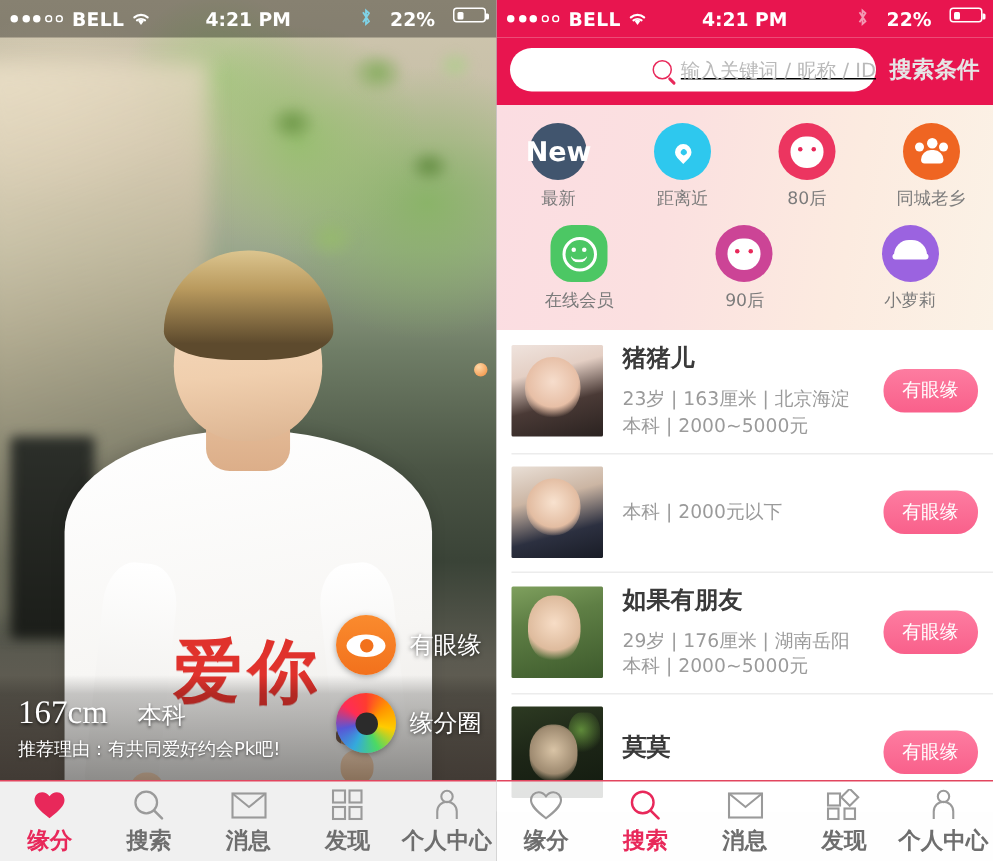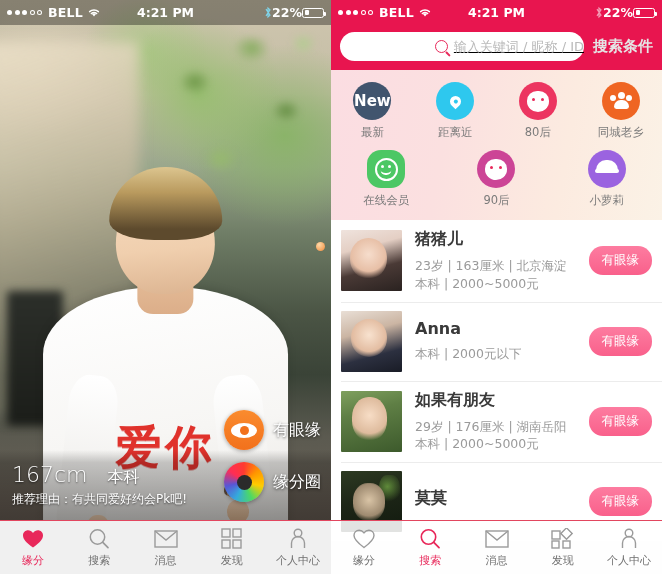--- a/index.html
+++ b/index.html
@@ -16,21 +16,21 @@
   .statusbar {
     height:25px; display:flex; align-items:center;
     padding:0 7px; font-size:12.5px; font-weight:bold;
     position:relative; z-index:30;
   }
   .sb-left { display:flex; align-items:center; gap:4px; }
   .dots { display:flex; gap:2.5px; align-items:center; }
   .dot { width:5px; height:5px; border-radius:50%; }
   .sb-carrier { font-size:12.5px; letter-spacing:.2px; margin-left:2px; }
   .sb-center { position:absolute; left:0; right:0; text-align:center; font-size:12.5px; pointer-events:none;}
-  .sb-right { margin-left:auto; display:flex; align-items:center; gap:0; font-size:12.5px; z-index:2;}
+  .sb-right { margin-left:auto; display:flex; gap:12px; font-size:12.5px; z-index:2;}
   .batt { width:22px; height:10px; border-radius:2.5px; position:relative; display:inline-block;}
   .batt:after{ content:""; position:absolute; right:-3px; top:3px; width:2px; height:4px; border-radius:0 1px 1px 0;}
   .batt-fill { position:absolute; left:1.5px; top:1.5px; bottom:1.5px; border-radius:1px; }
 
   
   .left { background:#000; }
   .left .statusbar { color:#fff; position:absolute; top:0; left:0; right:0; background:rgba(0,0,0,0.35);}
   .left .dot { background:#fff; }
   .left .dot.off { background:transparent; box-shadow: inset 0 0 0 1px #fff; }
   .left .batt { border:1px solid #fff; }
@@ -121,21 +121,21 @@
   .info-overlay {
     position:absolute; left:0; right:0; bottom:54px;
     padding:10px 12px 12px; color:#fff;
     background:linear-gradient(180deg, rgba(0,0,0,0) 0%, rgba(0,0,0,.20) 18%, rgba(0,0,0,.40) 100%);
     z-index:10;
   }
   .io-row1 { display:flex; align-items:center; gap:7px; }
   .io-name { font-size:17px; font-weight:bold; text-shadow:0 1px 2px rgba(0,0,0,.6);}
   .io-greendot { width:7px; height:7px; border-radius:50%; display:inline-block;}
   .io-dist { font-size:12.5px; text-shadow:0 1px 2px rgba(0,0,0,.6);}
-  .io-row2 { display:flex; align-items:baseline; gap:20px; margin-top:2px;}
+  .io-row2 { display:flex; align-items:baseline; gap:20px; margin-top:2px;font-family:Liberation Serif, serif;}
   .io-height { font-size:22px; font-weight:300; text-shadow:0 1px 2px rgba(0,0,0,.6);}
   .io-edu { font-size:16px; text-shadow:0 1px 2px rgba(0,0,0,.6);}
   .io-reason { font-size:12px; margin-top:3px; text-shadow:0 1px 2px rgba(0,0,0,.6);}
 
   .action-col { position:absolute; right:10px; bottom:60px; z-index:12; }
   .action { display:flex; align-items:center; gap:9px; margin-bottom:12px; }
   .action-label { color:#fff; font-size:16px; text-shadow:0 1px 3px rgba(0,0,0,.7); }
   .eyebtn { width:40px; height:40px; border-radius:50%;
     background:linear-gradient(180deg,#fa8b2e,#f2711c);
     display:flex; align-items:center; justify-content:center; box-shadow:0 1px 4px rgba(0,0,0,.35);}
@@ -150,21 +150,21 @@
     background:radial-gradient(circle at 35% 30%, #ffd9a8, #f08a3a); z-index:9;}
 
   
   .tabbar {
     position:absolute; left:0; right:0; bottom:0; height:54px;
     display:flex; align-items:stretch; z-index:25;
     background:rgba(255,255,255,.94);
     border-top:1px solid #e2465f;
   }
   .tab { flex:1; display:flex; flex-direction:column; align-items:center; justify-content:center; gap:3px;}
-  .tab-label { font-size:11px; color:#6e6e6e; }
+  .tab-label { font-size:15px; color:#6e6e6e;font-weight:bold; }
   .tab.active .tab-label { color:#e8285a; }
   .tab-ico { height:22px; display:flex; align-items:center; justify-content:center;}
 
   
   .right { background:#f4f4f4; }
   .right .statusbar { background:#e8154f; color:#fff; }
   .right .dot { background:#fff; }
   .right .dot.off { background:transparent; box-shadow: inset 0 0 0 1px #fff; }
   .right .batt { border:1px solid #fff; }
   .right .batt:after { background:#fff; }
@@ -183,21 +183,21 @@
 
   .cats {
     padding:8px 0 6px;
     background:linear-gradient(100deg,#fbdde2 0%, #fbe0e0 35%, #fcebe0 70%, #fbf2e6 100%);
   }
   .cat-row { display:flex; }
   .cat { flex:1; display:flex; flex-direction:column; align-items:center; gap:5px; padding:4px 0 6px;}
   .cat-ico {
     width:38px; height:38px; border-radius:13px;
     display:flex; align-items:center; justify-content:center;
-    color:#fff; font-size:15px; font-weight:bold; position:relative;
+    color:#fff; font-size:18px; font-weight:bold; position:relative;
   }
   .cat-ico.round { border-radius:50%; }
   .cat-label { font-size:11.5px; color:#7b7b7b; }
   .pin { width:11px; height:11px; border-radius:50% 50% 50% 0; background:#fff; transform:rotate(-45deg);
     position:relative;}
   .pin:after{ content:""; position:absolute; left:50%; top:50%; transform:translate(-50%,-50%);
     width:4.5px; height:4.5px; border-radius:50%; background:#2ec8ee;}
   .face { width:22px; height:21px; background:#fff; border-radius:46% 46% 50% 50%; position:relative;}
   .face:before, .face:after { content:""; position:absolute; top:7px; width:3px; height:3px; border-radius:50%; background:#e8285a;}
   .face:before { left:5px; } .face:after { right:5px; }
@@ -495,21 +495,20 @@
         <div class="item-name">猪猪儿</div>
         <div class="item-meta">23岁 | 163厘米 | 北京海淀</div>
         <div class="item-meta">本科 | 2000~5000元</div>
       </div>
       <div class="like-btn">有眼缘</div>
     </div>
 
     <div class="item">
       <div class="avatar av-b"></div>
       <div class="item-body">
-        <div class="item-name">Anna</div>
         <div class="item-meta">本科 | 2000元以下</div>
       </div>
       <div class="like-btn">有眼缘</div>
     </div>
 
     <div class="item">
       <div class="avatar av-c"></div>
       <div class="item-body">
         <div class="item-name">如果有朋友</div>
         <div class="item-meta">29岁 | 176厘米 | 湖南岳阳</div>

